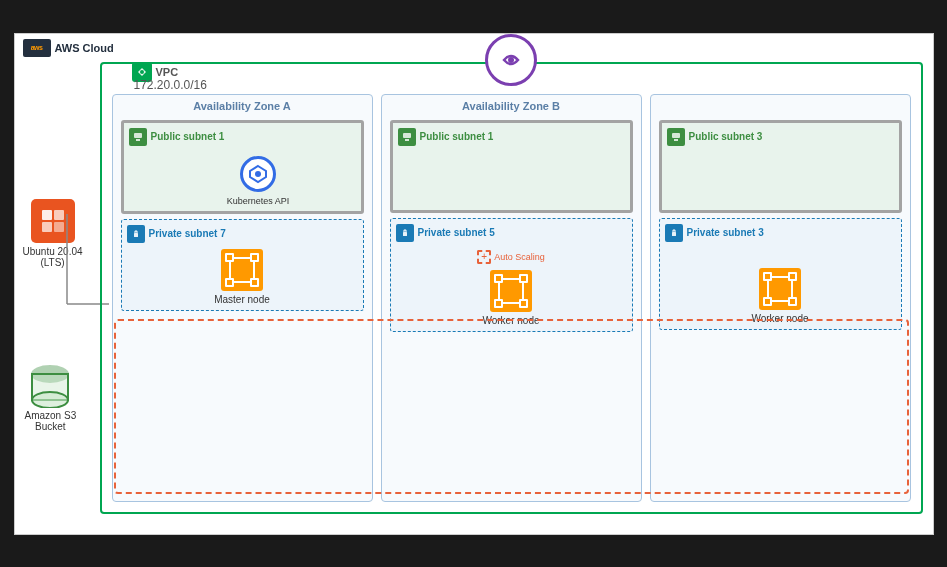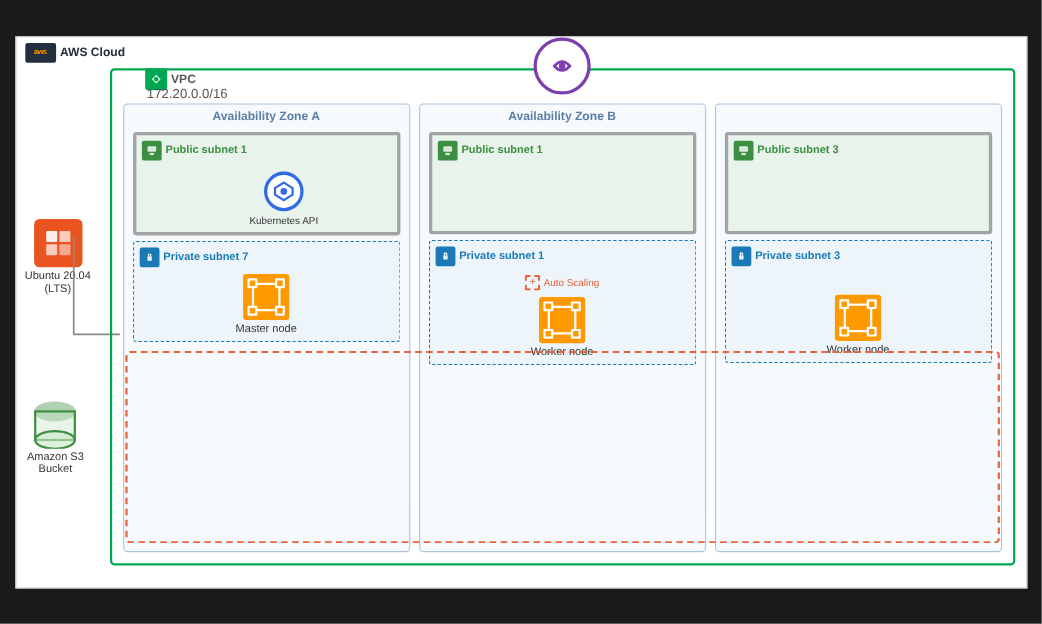--- a/index.html
+++ b/index.html
@@ -346,21 +346,21 @@
 
         <div class="private-subnet">
           <div class="subnet-label-row">
             <div class="private-subnet-icon">
               <svg width="12" height="12" viewBox="0 0 12 12">
                 <rect width="12" height="12" rx="1" fill="#1a7ab5"></rect>
                 <rect x="4" y="5" width="4" height="4" rx="0.5" fill="white" opacity="0.9"></rect>
                 <path d="M5 5 L5 3.5 Q6 2.5 7 3.5 L7 5" fill="none" stroke="white" stroke-width="1.2" opacity="0.9"></path>
               </svg>
             </div>
-            <span class="private-subnet-text">Private subnet 1</span>
+            <span class="private-subnet-text">Private subnet 5</span>
           </div>
 
           <div style="position:relative; margin-top:8px;">
             <div style="text-align:center; margin-bottom:4px;">
               <div style="display:flex; align-items:center; justify-content:center; gap:3px;">
                 <div style="width:14px; height:14px; border:2px dashed #e8623a; border-radius:2px; display:flex; align-items:center; justify-content:center;">
                   <span style="color:#e8623a; font-size:10px;">+</span>
                 </div>
                 <span style="font-size:9px; color:#e8623a;">Auto Scaling</span>
               </div>

